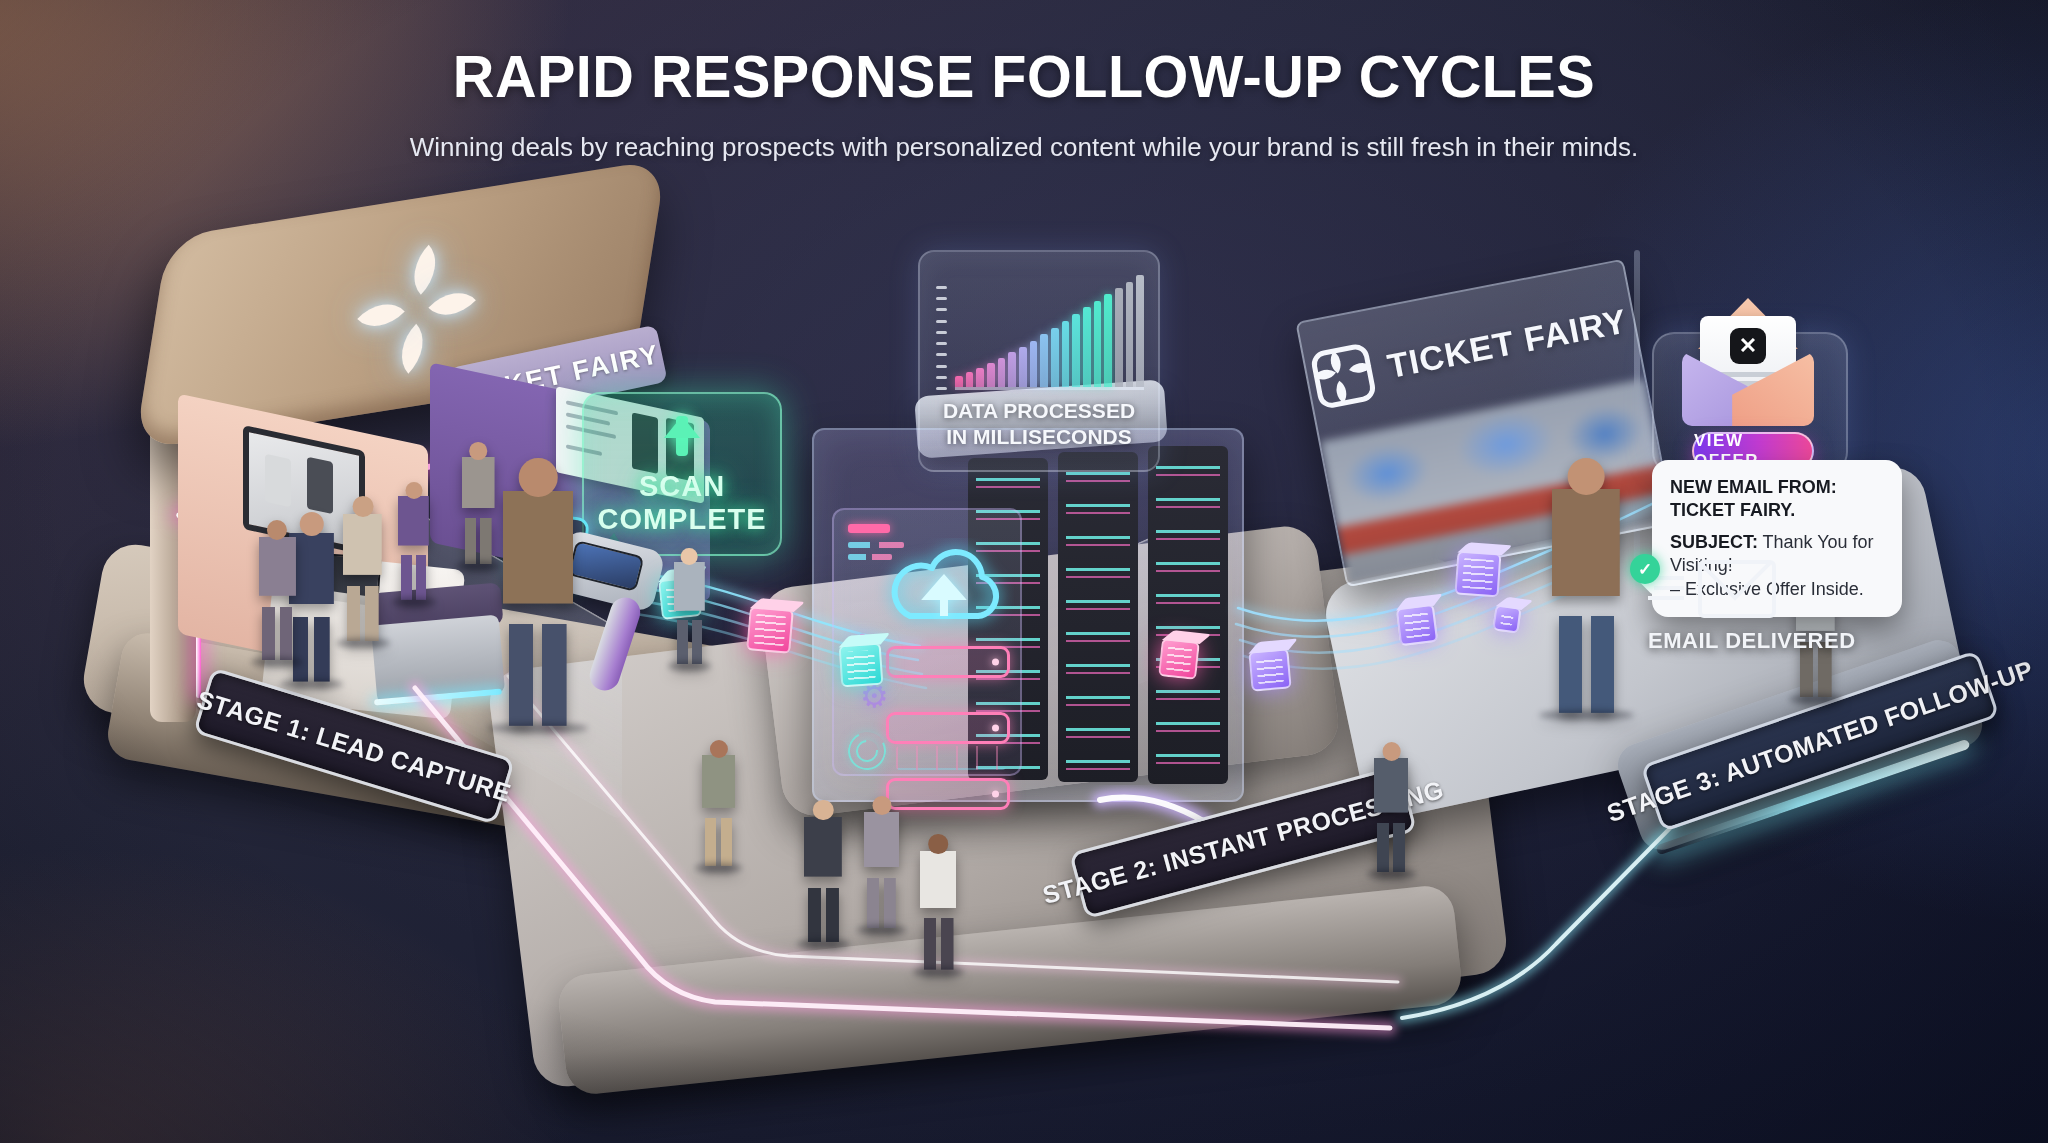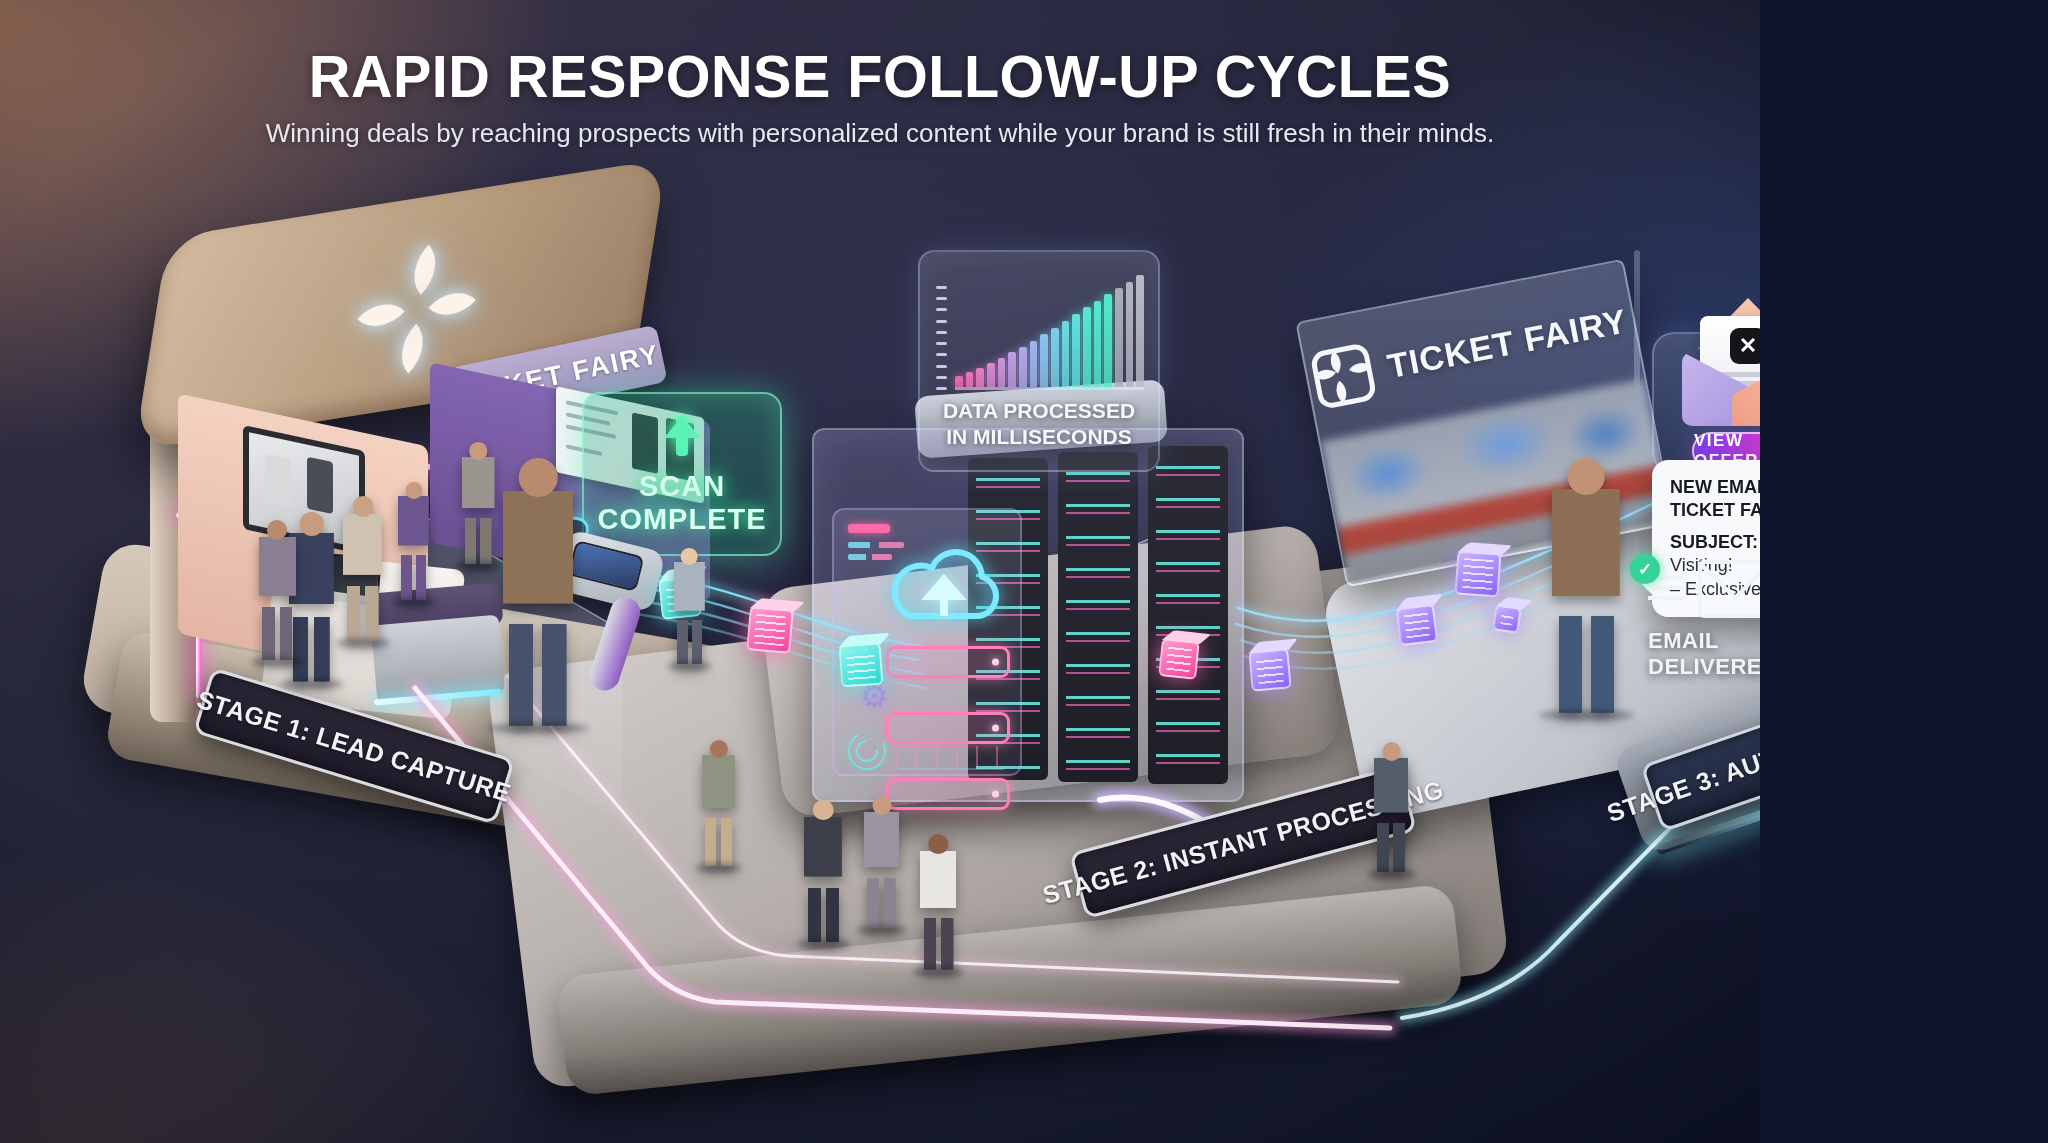--- a/index.html
+++ b/index.html
@@ -1,33 +1,33 @@
 <!DOCTYPE html>
 <html><head>
 <meta charset="utf-8">
 <style>
   html,body{margin:0;padding:0;background:#10142a;}
-  .canvas{position:relative;width:1760px;height:1143px;overflow:hidden;
+  .canvas{position:relative;width:2048px;height:1143px;overflow:hidden;
     font-family:"Liberation Sans",sans-serif;color:#fff;}
   .abs{position:absolute;}
 
   
   .bg{position:absolute;inset:0;background:
     radial-gradient(1150px 820px at -3% 0%, rgba(240,168,108,.58), rgba(240,168,108,0) 55%),
     radial-gradient(950px 760px at 102% 40%, rgba(72,112,205,.36), rgba(72,112,205,0) 62%),
     radial-gradient(700px 420px at 4% 100%, rgba(150,102,80,.30), rgba(150,102,80,0) 70%),
     radial-gradient(1500px 950px at 52% 32%, rgba(64,62,100,.45), rgba(0,0,0,0) 72%),
     linear-gradient(145deg,#382e42 0%,#242639 34%,#1a1d31 64%,#10142a 100%);}
   .vignette{position:absolute;inset:0;background:radial-gradient(1600px 1000px at 50% 42%,transparent 60%,rgba(5,8,20,.55) 100%);}
 
   
   .hero{position:absolute;top:42px;left:0;width:100%;text-align:center;z-index:9;}
   .hero h1{margin:0;font-size:60px;font-weight:800;letter-spacing:.5px;transform:scaleX(.96);
     text-shadow:0 2px 10px rgba(0,0,0,.45);}
-  .hero p{margin:7px 0 0;font-size:26px;font-weight:400;color:#e6e8f1;text-shadow:0 1px 6px rgba(0,0,0,.4);}
+  .hero p{margin:21px 0 0;font-size:26px;font-weight:400;color:#e6e8f1;text-shadow:0 1px 6px rgba(0,0,0,.4);}
 
   
   .plat{border-radius:34px;box-shadow:0 18px 40px rgba(0,0,0,.45);}
   .plat-tan{background:linear-gradient(165deg,#d6cabc 0%,#c0b2a3 45%,#9a8c7d 100%);}
   .plat-tan-front{background:linear-gradient(180deg,#c8bbac,#8e8173 70%,#6b6055);border-radius:26px;}
   .plat-silver{background:linear-gradient(160deg,#d2cdca 0%,#b3aca8 50%,#837c77 100%);}
   .plat-silver-front{background:linear-gradient(180deg,#b9b3af,#837d78 65%,#56514d);border-radius:30px;}
   .plat-light{background:linear-gradient(150deg,#e0e2e6 0%,#c3c6cd 55%,#9ba0aa 100%);}
   .plat-light-front{background:linear-gradient(180deg,#a7adb8,#6e747f 70%,#474c56);border-radius:22px;}
   .ramp{background:linear-gradient(180deg,rgba(235,243,255,.22),rgba(235,243,255,.05));

